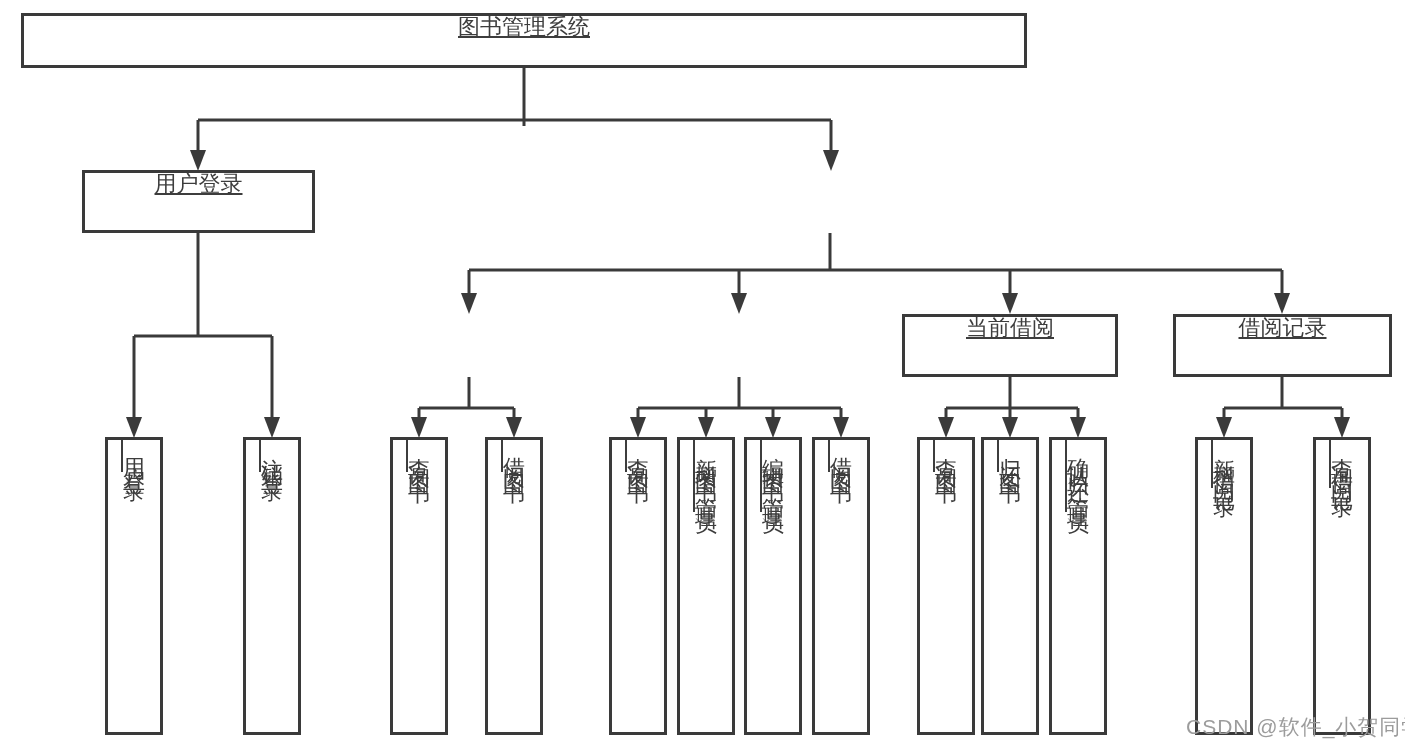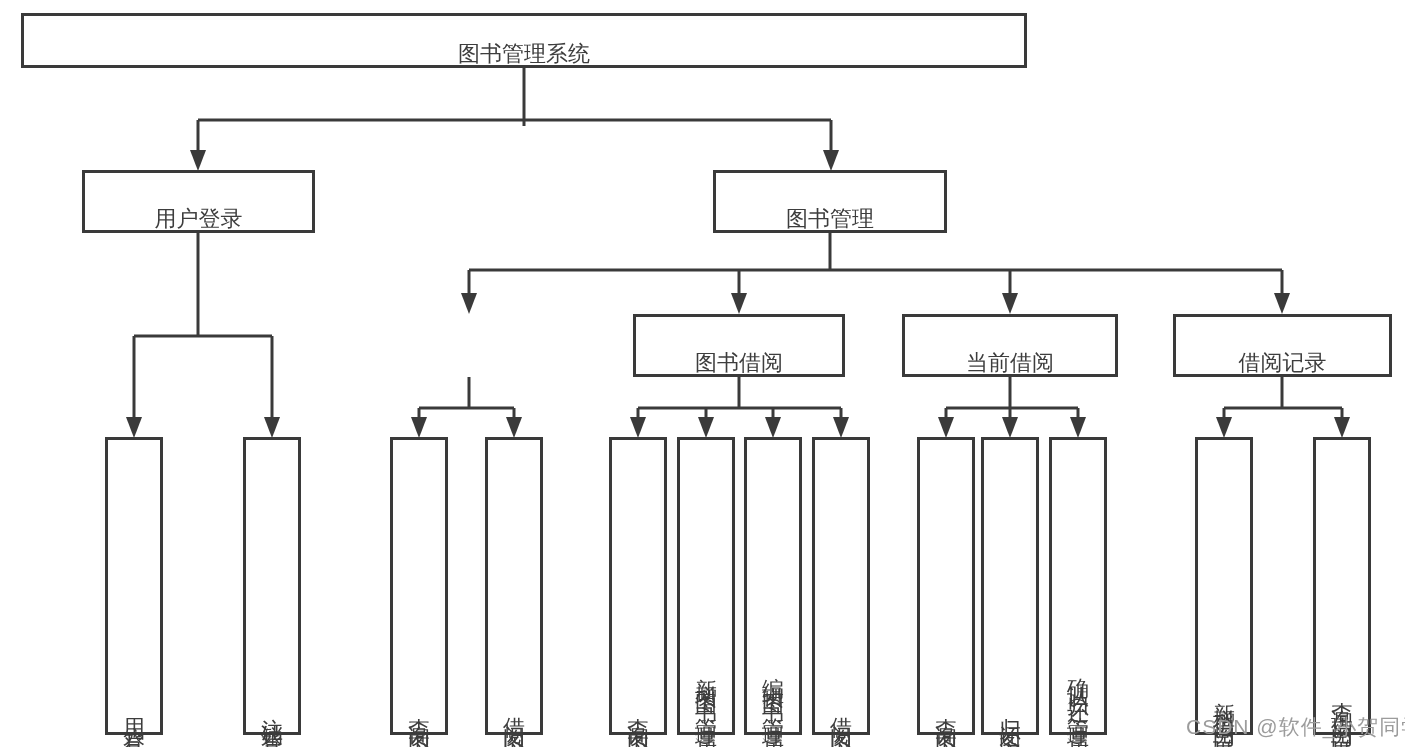--- a/index.html
+++ b/index.html
@@ -20,25 +20,26 @@
   .edges{
     position:absolute;left:0;top:0;width:1405px;height:747px;
   }
   .edges path{stroke:var(--line);stroke-width:3;fill:none;}
   .edges polygon{fill:var(--line);stroke:none;}
   .node{
     position:absolute;
     box-sizing:border-box;
     background:var(--node-fill);
     border:3px solid var(--line);
-    display:flex;align-items:flex-end;justify-content:center;
+    display:flex;align-items:flex-start;justify-content:center;
     color:var(--text);
     font-size:22px;
     line-height:1;
     text-align:center;
+    text-decoration:underline;
   }
   .node.v span{
     writing-mode:vertical-rl;
     text-orientation:mixed;
     letter-spacing:8px;
     line-height:1;
   }
   .watermark{
     position:absolute;
     left:1186px;top:713px;
@@ -116,27 +117,21 @@
     <polygon points="1334,417 1350,417 1342,438"></polygon>
   </svg>
 
   <div class="node h" style="left:21px;top:13px;width:1006px;height:55px">
     <span>图书管理系统</span>
   </div>
 
   <div class="node h" style="left:82px;top:170px;width:233px;height:63px">
     <span>用户登录</span>
   </div>
-  <div class="node h" style="left:713px;top:170px;width:234px;height:63px">
-    <span>图书管理</span>
-  </div>
 
-  <div class="node h" style="left:633px;top:314px;width:212px;height:63px">
-    <span>图书借阅</span>
-  </div>
   <div class="node h" style="left:902px;top:314px;width:216px;height:63px">
     <span>当前借阅</span>
   </div>
   <div class="node h" style="left:1173px;top:314px;width:219px;height:63px">
     <span>借阅记录</span>
   </div>
 
   <div class="node v" style="left:105px;top:437px;width:58px;height:298px">
     <span>用户登录</span>
   </div>

